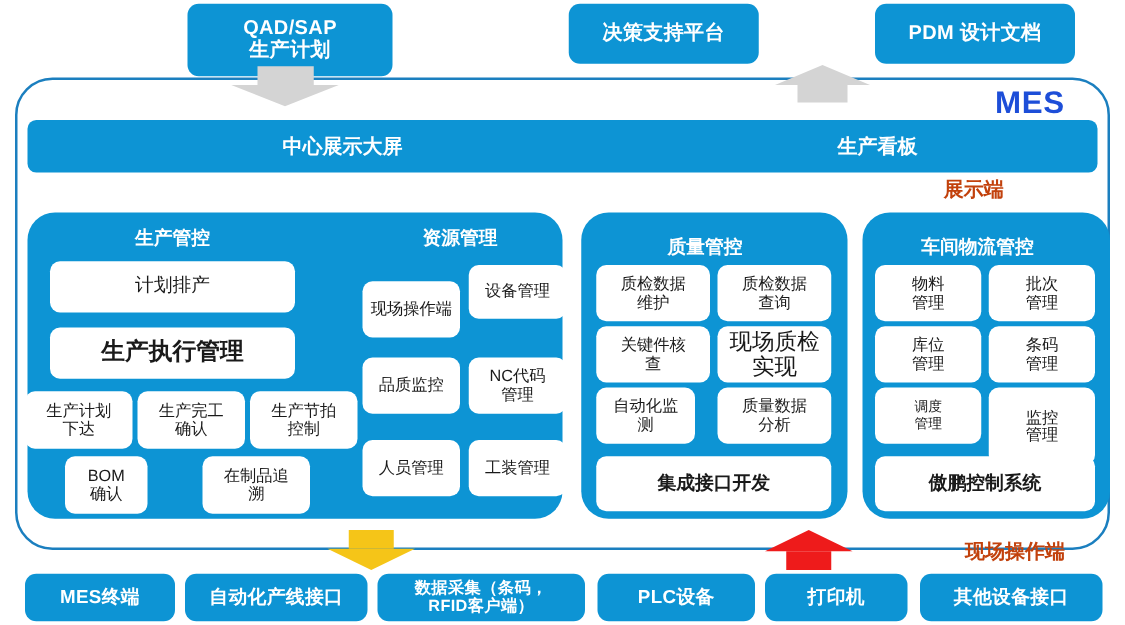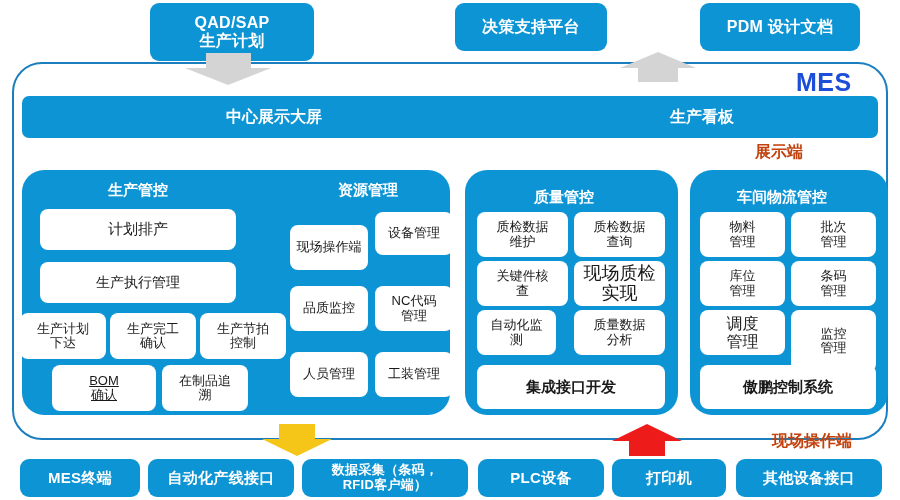--- a/index.html
+++ b/index.html
@@ -132,32 +132,32 @@
       <div class="caption" style="left: 772px; top: 431px;">现场操作端</div>
     </div>
 
   <div id="panels-layer">
       <div class="abs panel" style="left: 22px; top: 170px; width: 428px; height: 245px;"></div>
       <div class="panel-title" style="left: 108px; top: 181px;">生产管控</div>
       <div class="chip lg" style="left: 40px; top: 209px; width: 196px; height: 41px;">
         <div style="font-size: 15px;">计划排产</div>
       </div>
       <div class="chip lg" style="left: 40px; top: 262px; width: 196px; height: 41px;">
-        <div style="font-size: 14px;">生产执行管理</div>
+        <div style="font-size: 19px; font-weight: bold;">生产执行管理</div>
       </div>
       <div class="chip" style="left: 20px; top: 313px; width: 86px; height: 46px;">
         <div style="font-size: 13px;">生产计划<br>下达</div>
       </div>
       <div class="chip" style="left: 110px; top: 313px; width: 86px; height: 46px;">
         <div style="font-size: 13px;">生产完工<br>确认</div>
       </div>
       <div class="chip" style="left: 200px; top: 313px; width: 86px; height: 46px;">
         <div style="font-size: 13px;">生产节拍<br>控制</div>
       </div>
-      <div class="chip" style="left: 52px; top: 365px; width: 104px; height: 46px; text-decoration: underline;">
+      <div class="chip" style="left: 52px; top: 365px; width: 66px; height: 46px;">
         <div style="font-size: 13px;">BOM<br>确认</div>
       </div>
       <div class="chip" style="left: 162px; top: 365px; width: 86px; height: 46px;">
         <div style="font-size: 13px;">在制品追<br>溯</div>
       </div>
       <div class="panel-title" style="left: 338px; top: 181px;">资源管理</div>
       <div class="chip" style="left: 290px; top: 225px; width: 78px; height: 45px;">
         <div style="font-size: 13px;">现场操作端</div>
       </div>
       <div class="chip" style="left: 375px; top: 212px; width: 78px; height: 43px; justify-content: center;">
@@ -206,21 +206,21 @@
       <div class="chip" style="left: 791px; top: 212px; width: 85px; height: 45px;">
         <div style="font-size: 13px;">批次<br>管理</div>
       </div>
       <div class="chip" style="left: 700px; top: 261px; width: 85px; height: 45px;">
         <div style="font-size: 13px;">库位<br>管理</div>
       </div>
       <div class="chip" style="left: 791px; top: 261px; width: 85px; height: 45px;">
         <div style="font-size: 13px;">条码<br>管理</div>
       </div>
       <div class="chip" style="left: 700px; top: 310px; width: 85px; height: 45px;">
-        <div style="font-size: 16px;">调度<br>管理</div>
+        <div style="font-size: 11px;">调度<br>管理</div>
       </div>
       <div class="chip" style="left: 791px; top: 310px; width: 85px; height: 62px; align-items: center;">
         <div style="font-size: 13px;">监控<br>管理</div>
       </div>
       <div class="chip bold" style="left: 700px; top: 365px; width: 176px; height: 44px;">
         <div style="font-size: 15px;">傲鹏控制系统</div>
       </div>
     </div>
 
   <div id="bottom-devices">

